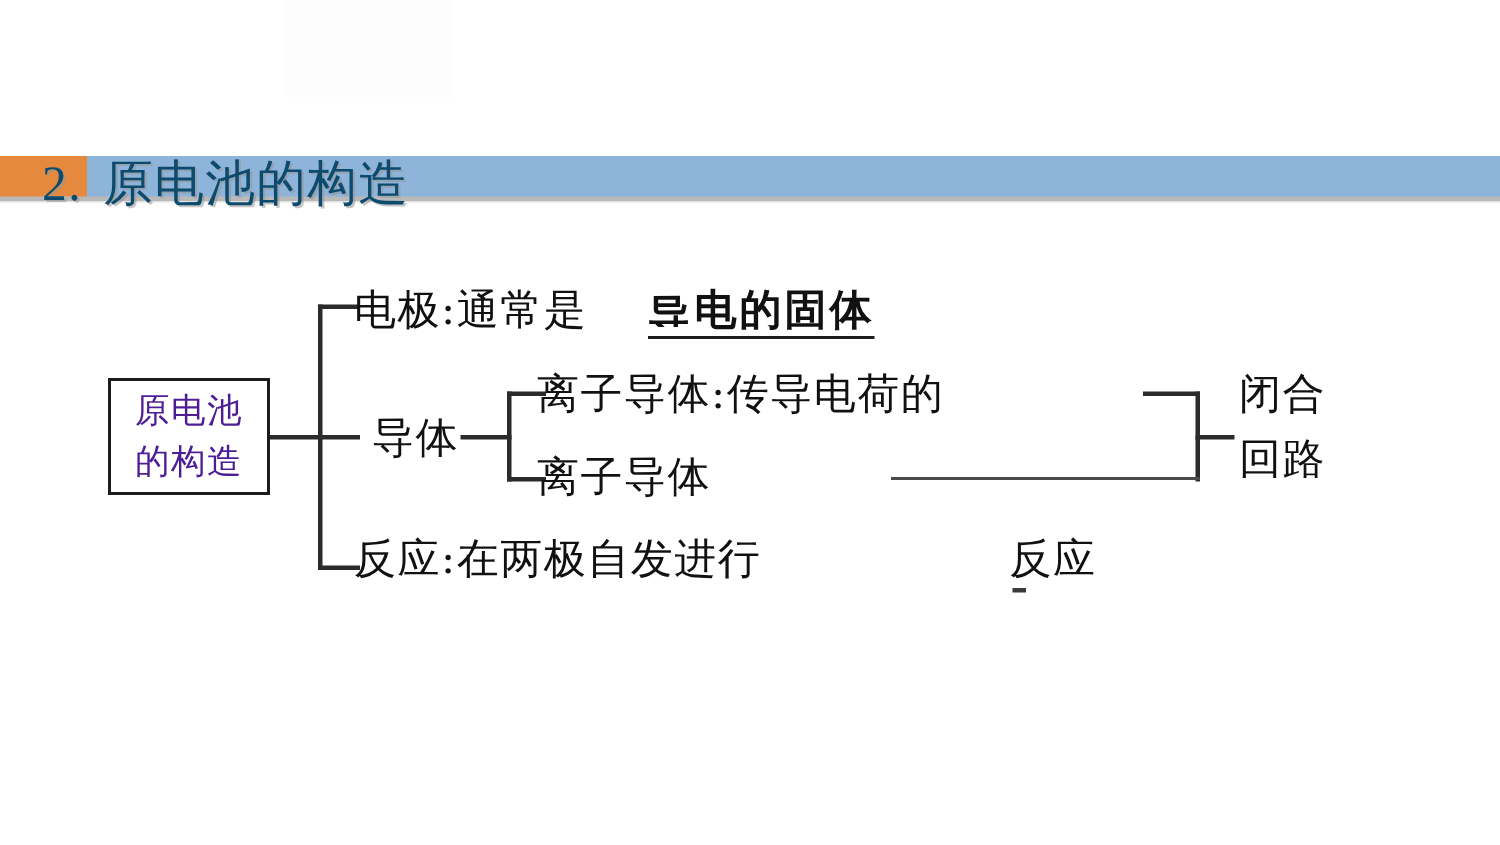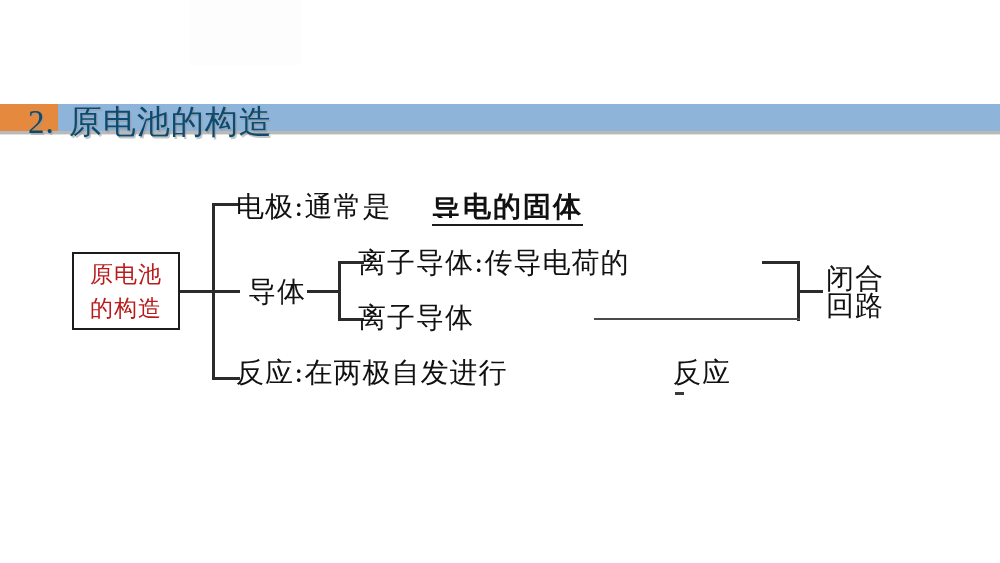--- a/index.html
+++ b/index.html
@@ -107,21 +107,21 @@
     width: 108px;
     height: 78px;
     border: 2px solid #1c1c1c;
     box-sizing: border-box;
     display: flex;
     flex-direction: column;
     align-items: center;
     justify-content: center;
     font-size: 23px;
     line-height: 34px;
-    color: #b91c1c;
+    color: #4c1d95;
     font-family: "DejaVu Serif", "Liberation Serif", serif;
     letter-spacing: 1px;
   }
 
   .txt {
     position: absolute;
     font-size: 28px;
     line-height: 30px;
     color: #111111;
     white-space: nowrap;
@@ -140,21 +140,21 @@
     display: inline-block;
     height: 22px;
     overflow: hidden;
     vertical-align: -2px;
     margin-right: 1px;
     line-height: 30px;
   }
   .txt-conductor   { left: 248px; top: 277px; }
   .txt-ionic       { left: 358px; top: 248px; }
   .txt-electronic  { left: 358px; top: 303px; }
-  .txt-closed1     { left: 826px; top: 248px; margin-top: 16px; }
+  .txt-closed1     { left: 826px; top: 248px; }
   .txt-closed2     { left: 826px; top: 291px; }
   .txt-reaction    { left: 236px; top: 358px; }
   .txt-reaction2   { left: 673px; top: 358px; }
   .reaction2-mark {
     position: absolute;
     left: 675px;
     top: 392px;
     width: 9px;
     height: 3px;
     background: #3a3a3a;

